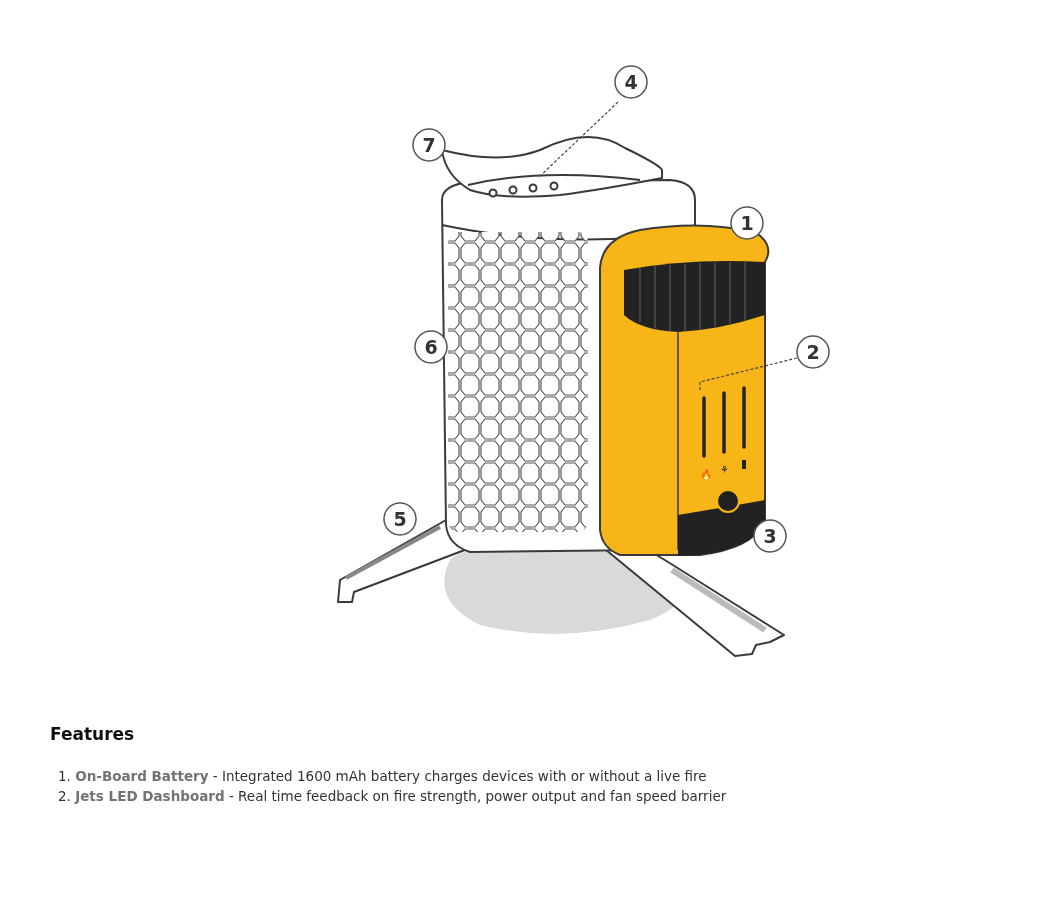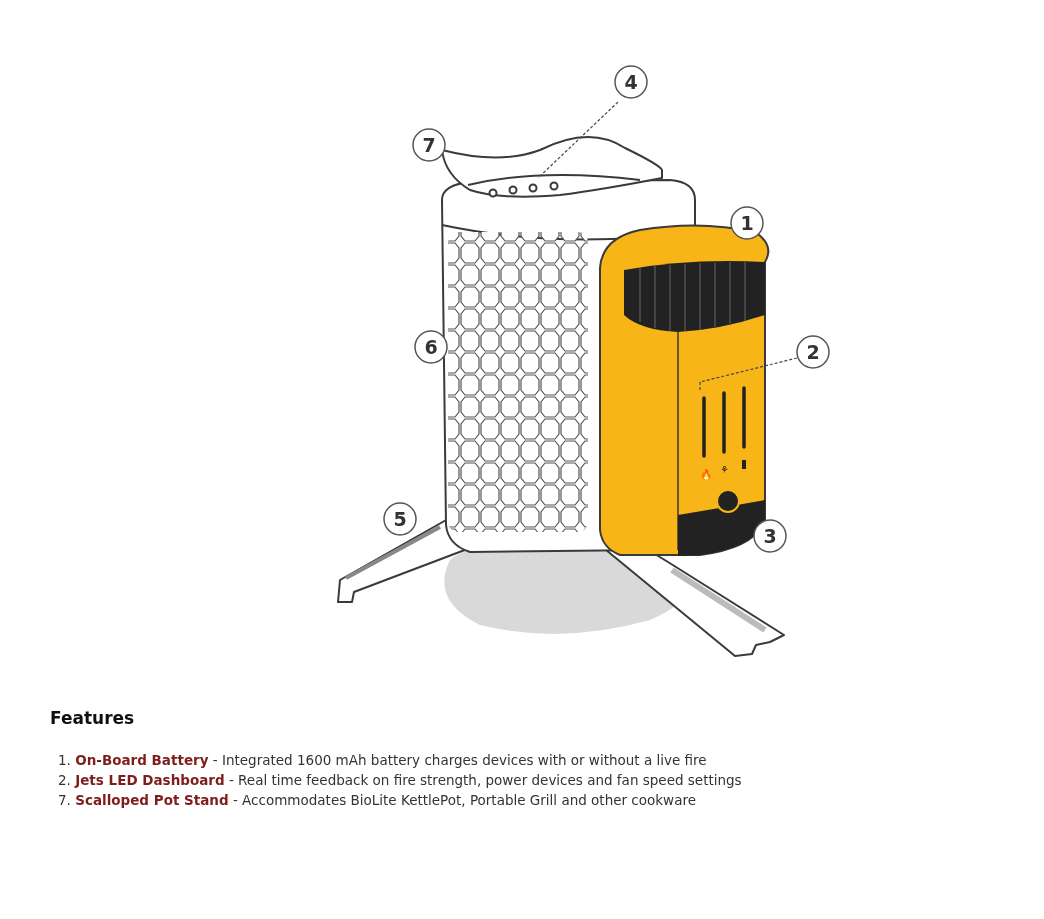--- a/index.html
+++ b/index.html
@@ -1,25 +1,25 @@
 <!DOCTYPE html>
 <html><head>
   <meta charset="utf-8">
   <style>
     html, body { margin: 0; padding: 0; background: #ffffff; }
     body { width: 1044px; height: 919px; position: relative; overflow: hidden;
            font-family: "DejaVu Sans", "Liberation Sans", sans-serif; color: #0f1111; }
     .diagram { position: absolute; left: 0; top: 0; width: 1044px; height: 680px; }
     .diagram svg { display: block; }
     .callout-num { font-family: "DejaVu Sans", sans-serif; font-weight: bold; font-size: 19px; fill: #333; }
-    .features { position: absolute; left: 50px; top: 706px; width: 960px; }
+    .features { position: absolute; left: 50px; top: 722px; width: 960px; }
     .features h2 { margin: 0 0 20px 0; font-size: 17px; font-weight: bold; color: #0f1111; line-height: 24px; }
     .features ol { margin: 0; padding: 0 0 0 22px; font-size: 13.5px; line-height: 20px; color: #333; }
     .features li { padding-left: 0; }
-    .features li b { color: #7f1d1d; }
+    .features li b { color: #737373; }
   </style>
 </head>
 <body>
 
 <div class="diagram">
   <svg width="1044" height="680" viewBox="0 0 1044 680" xmlns="http://www.w3.org/2000/svg">
     <defs>
       <pattern id="hex" width="20" height="22" patternUnits="userSpaceOnUse">
         <path d="M5 1 L15 1 L19 6 L19 16 L15 21 L5 21 L1 16 L1 6 Z" fill="#fff" stroke="#555" stroke-width="1.2"></path>
       </pattern>
@@ -112,16 +112,15 @@
         <circle cx="429" cy="145" r="16" fill="#fff" stroke="#555" stroke-width="1.5"></circle>
         <text class="callout-num" x="429" y="152" text-anchor="middle">7</text>
       </g>
   </svg>
 </div>
 
 <section class="features">
   <h2>Features</h2>
   <ol style="list-style:none;padding-left:8px;">
     <li><span>1.</span> <b>On-Board Battery</b><span> - </span><span>Integrated 1600 mAh battery charges devices with or without a live fire</span></li>
-    <li><span>2.</span> <b>Jets LED Dashboard</b><span> - </span><span>Real time feedback on fire strength, power devices and fan speed settings</span></li>
-    <li><span>7.</span> <b>Scalloped Pot Stand</b><span> - </span><span>Accommodates BioLite KettlePot, Portable Grill and other cookware</span></li>
+    <li><span>2.</span> <b>Jets LED Dashboard</b><span> - </span><span>Real time feedback on fire strength, power output and fan speed barrier</span></li>
   </ol>
 </section>
 
 </body></html>

